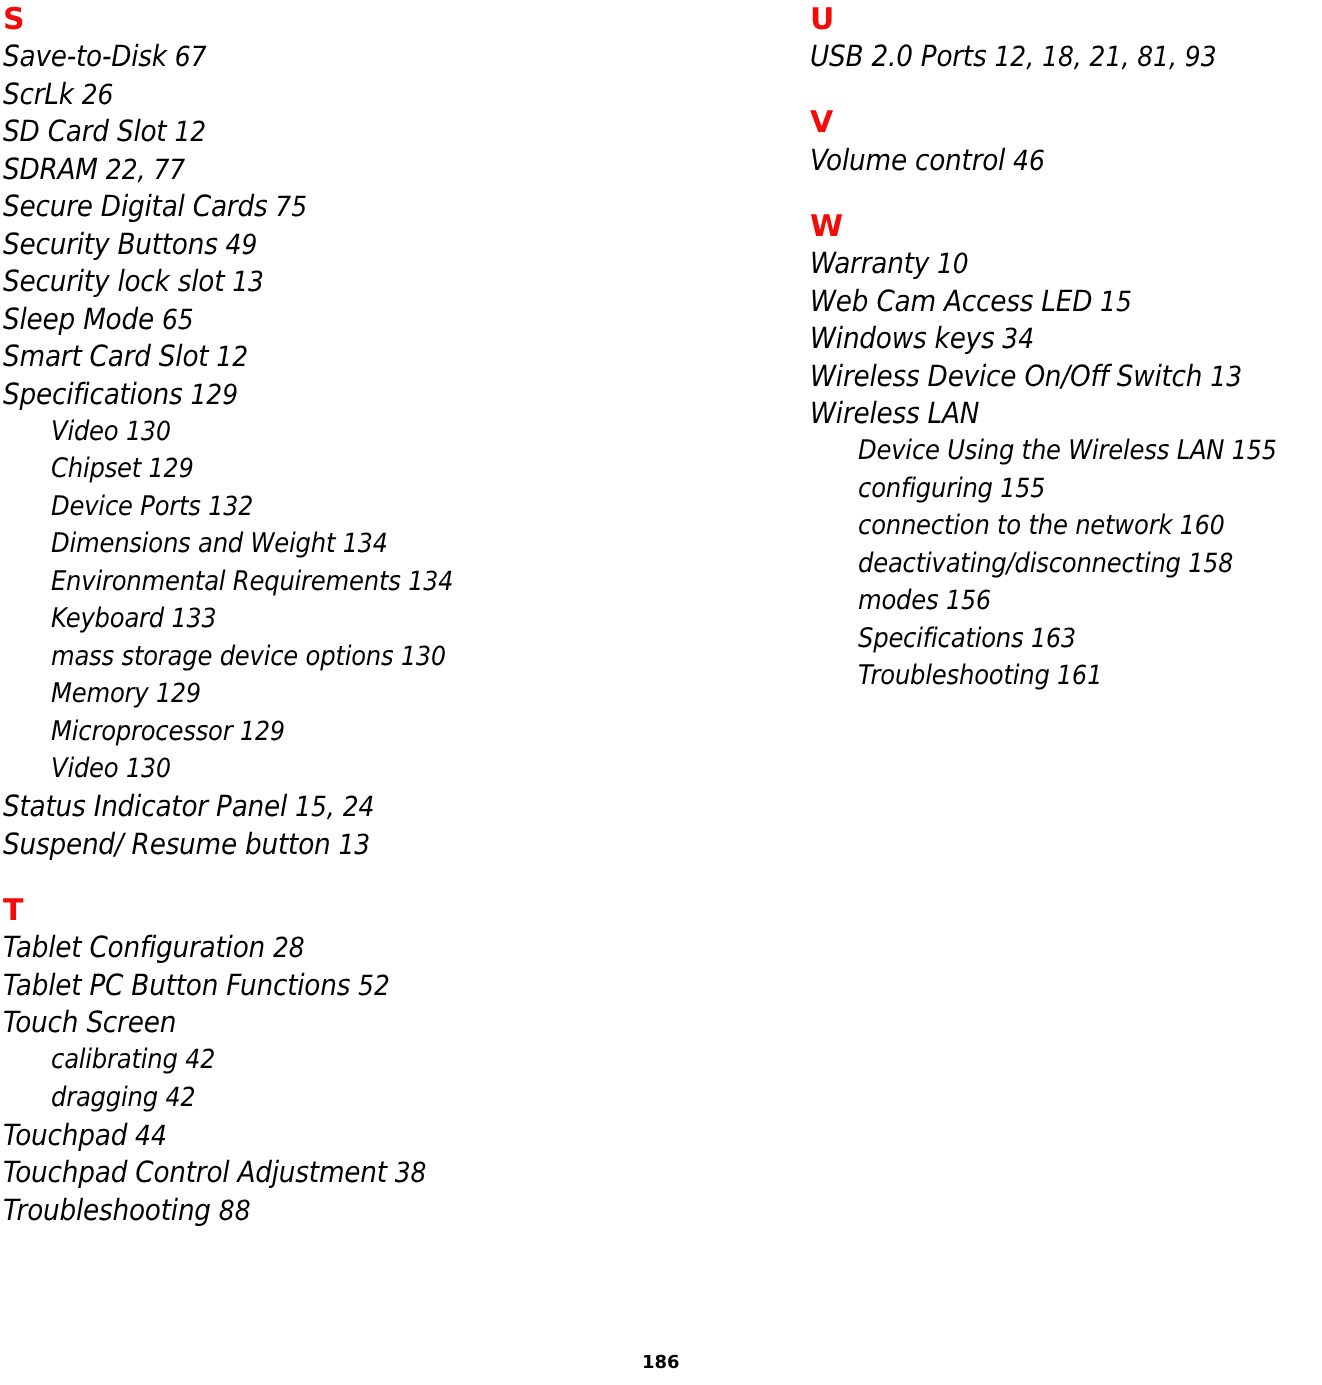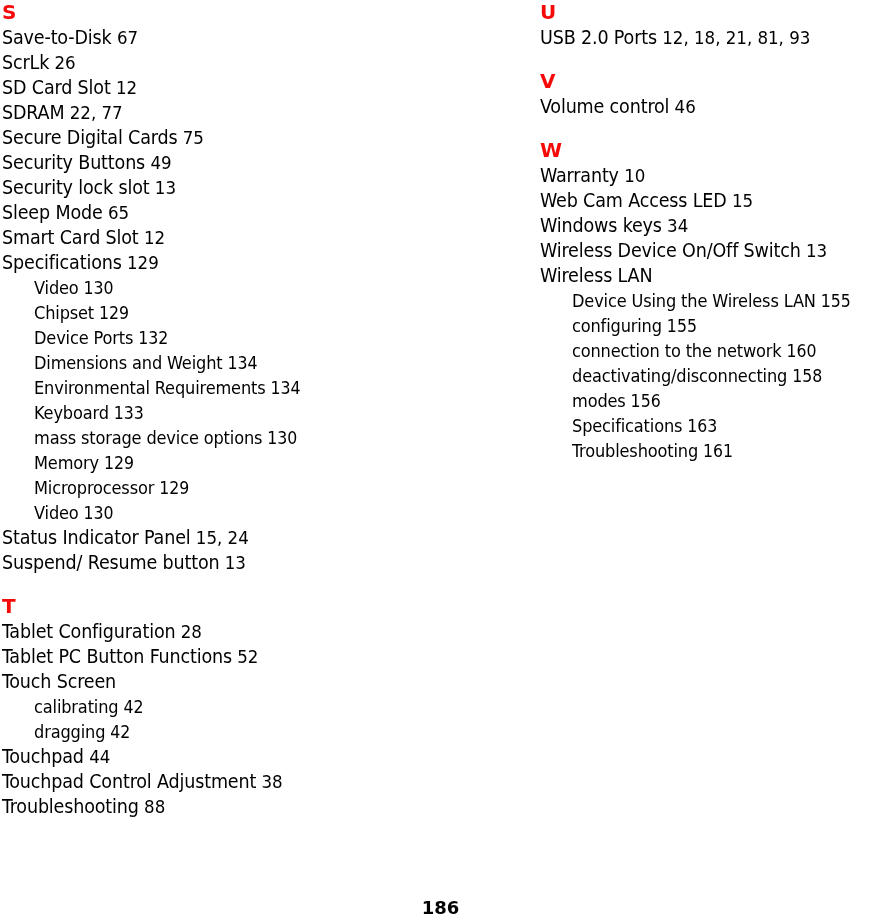--- a/index.html
+++ b/index.html
@@ -61,20 +61,21 @@
     margin-top: 19px;
   }
 
   .entry {
     font-size: 19.5px;
     line-height: 25px;
     white-space: nowrap;
     letter-spacing: -0.15px;
     margin: 0;
     height: 25px;
+    font-style: italic;
   }
 
   .entry.sub {
     padding-left: 32px;
     font-size: 18px;
     line-height: 25px;
   }
 
   .entry .pages {
     font-size: 18.5px;
@@ -85,21 +86,21 @@
   }
 
   .page-number {
     position: absolute;
     left: 0;
     top: 900px;
     width: 881px;
     text-align: center;
     font-family: "DejaVu Sans", "Liberation Sans", sans-serif;
     font-weight: bold;
-    font-size: 18px;
+    font-size: 12px;
     line-height: 16px;
     color: #000000;
   }
 </style>
 </head>
 <body>
 
 <div class="page">
 
   <div class="columns">

